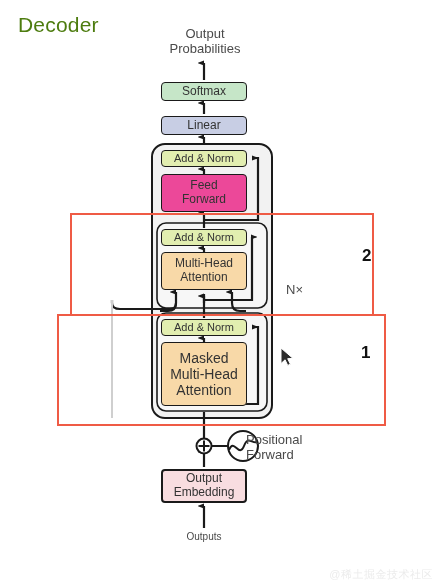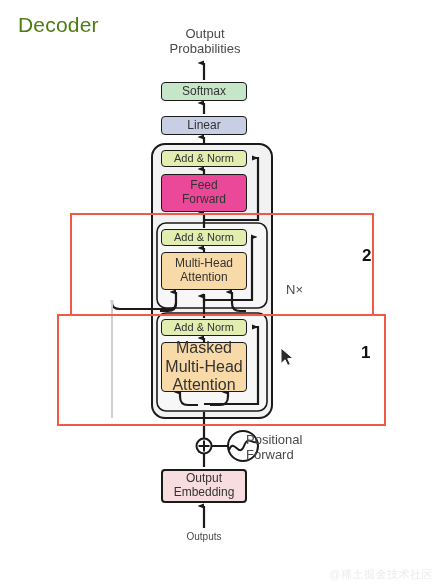--- a/index.html
+++ b/index.html
@@ -197,21 +197,21 @@
 
   <div class="blk" style="left:161px; top:252px; width:86px; height:38px; background:#f8d9a8; border:1.6px solid #1a1a1a; font-size:12px; flex-direction:column;">
     <span style="white-space:pre-line;">Multi-Head
 Attention</span>
   </div>
 
   <div class="blk" style="left:161px; top:319px; width:86px; height:17px; background:#e2eeb0; border:1.4px solid #1a1a1a; font-size:11px;">
     <span>Add &amp; Norm</span>
   </div>
 
-  <div class="blk" style="left:161px; top:342px; width:86px; height:50px; background:#f8d9a8; border:1.6px solid #1a1a1a; font-size:16px; flex-direction:column;">
+  <div class="blk" style="left:161px; top:342px; width:86px; height:64px; background:#f8d9a8; border:1.6px solid #1a1a1a; font-size:14px; flex-direction:column;">
     <span style="white-space:pre-line;">Masked
 Multi-Head
 Attention</span>
   </div>
 
   <div class="blk" style="left:161px; top:469px; width:86px; height:34px; background:#f8dde0; border:2px solid #1a1a1a; font-size:12px; flex-direction:column;">
     <span style="white-space:pre-line;">Output
 Embedding</span>
   </div>
 

